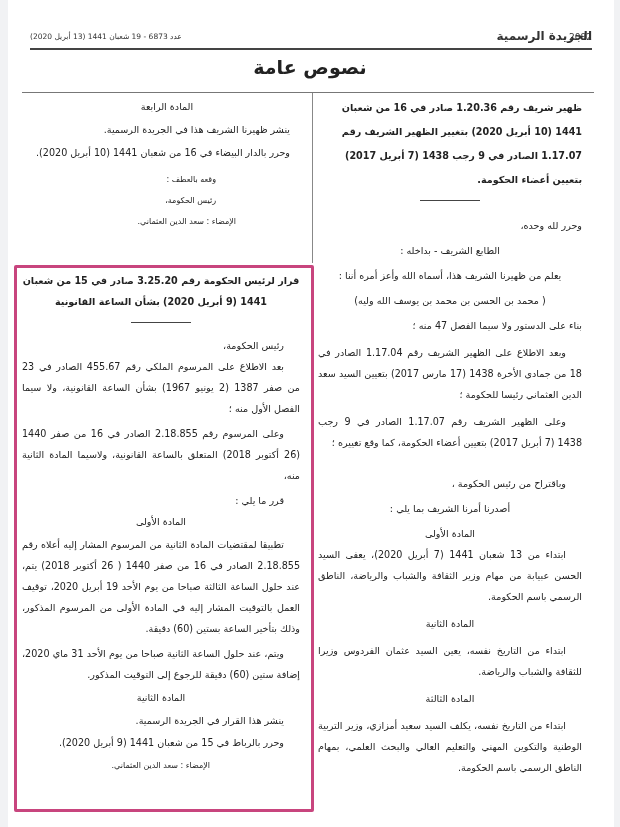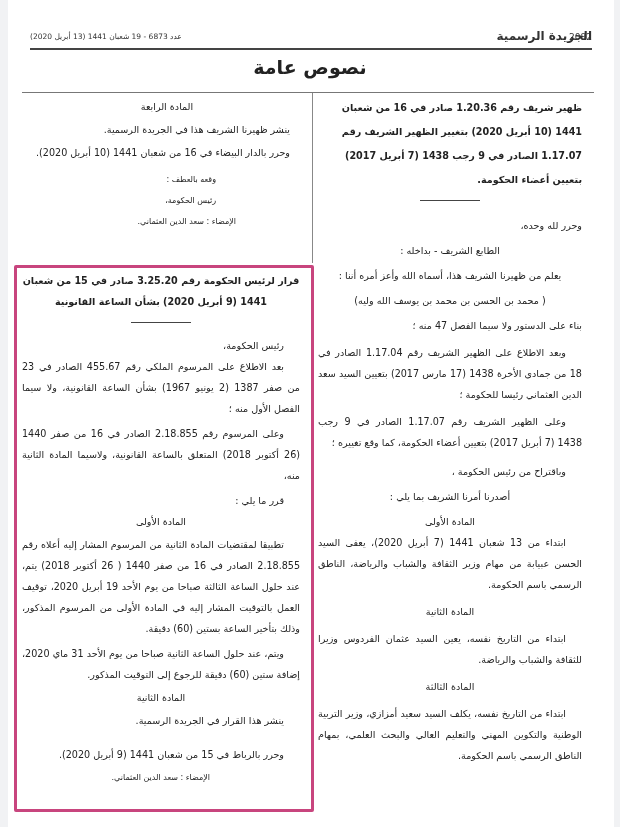--- a/index.html
+++ b/index.html
@@ -46,21 +46,21 @@
 <div class="col right">
   <p class="b" style="line-height:24px">ظهير شريف رقم 1.20.36 صادر في 16 من شعبان 1441 (10 أبريل 2020) بتغيير الظهير الشريف رقم 1.17.07 الصادر في 9 رجب 1438 (7 أبريل 2017) بتعيين أعضاء الحكومة.</p>
   <div class="dash"></div>
   <p>وحرر لله وحده،</p>
   <p class="c" style="margin-top:4px">الطابع الشريف - بداخله :</p>
   <p class="c" style="margin-top:4px">يعلم من ظهيرنا الشريف هذا، أسماه الله وأعز أمره أننا :</p>
   <p class="c" style="margin-top:4px">( محمد بن الحسن بن محمد بن يوسف الله وليه)</p>
   <p style="margin-top:4px">بناء على الدستور ولا سيما الفصل 47 منه ؛</p>
   <p class="ind just" style="margin-top:6px">وبعد الاطلاع على الظهير الشريف رقم 1.17.04 الصادر في 18 من جمادى الأخرة 1438 (17 مارس 2017) بتعيين السيد سعد الدين العثماني رئيسا للحكومة ؛</p>
   <p class="ind just" style="margin-top:6px">وعلى الظهير الشريف رقم 1.17.07 الصادر في 9 رجب 1438 (7 أبريل 2017) بتعيين أعضاء الحكومة، كما وقع تغييره ؛</p>
-  <p class="ind" style="margin-top:8px">وباقتراح من رئيس الحكومة ،</p>
+  <p class="ind" style="margin-top:20px">وباقتراح من رئيس الحكومة ،</p>
   <p class="c" style="margin-top:4px">أصدرنا أمرنا الشريف بما يلي :</p>
   <p class="c" style="margin-top:4px">المادة الأولى</p>
   <p class="ind just" style="margin-top:0">ابتداء من 13 شعبان 1441 (7 أبريل 2020)، يعفى السيد الحسن عبيابة من مهام وزير الثقافة والشباب والرياضة، الناطق الرسمي باسم الحكومة.</p>
   <p class="c" style="margin-top:6px">المادة الثانية</p>
   <p class="ind just" style="margin-top:6px">ابتداء من التاريخ نفسه، يعين السيد عثمان الفردوس وزيرا للثقافة والشباب والرياضة.</p>
   <p class="c" style="margin-top:6px">المادة الثالثة</p>
   <p class="ind just" style="margin-top:6px">ابتداء من التاريخ نفسه، يكلف السيد سعيد أمزازي، وزير التربية الوطنية والتكوين المهني والتعليم العالي والبحث العلمي، بمهام الناطق الرسمي باسم الحكومة.</p>
 </div>
 
 <div class="col left">
@@ -78,15 +78,15 @@
   <div class="dash" style="margin:10px auto 12px"></div>
   <p class="ind">رئيس الحكومة،</p>
   <p class="ind just">بعد الاطلاع على المرسوم الملكي رقم 455.67 الصادر في 23 من صفر 1387 (2 يونيو 1967) بشأن الساعة القانونية، ولا سيما الفصل الأول منه ؛</p>
   <p class="ind just" style="margin-top:4px">وعلى المرسوم رقم 2.18.855 الصادر في 16 من صفر 1440 (26 أكتوبر 2018) المتعلق بالساعة القانونية، ولاسيما المادة الثانية منه،</p>
   <p class="ind" style="margin-top:4px">قرر ما يلي :</p>
   <p class="c">المادة الأولى</p>
   <p class="ind just" style="margin-top:2px">تطبيقا لمقتضيات المادة الثانية من المرسوم المشار إليه أعلاه رقم 2.18.855 الصادر في 16 من صفر 1440 ( 26 أكتوبر 2018) يتم، عند حلول الساعة الثالثة صباحا من يوم الأحد 19 أبريل 2020، توقيف العمل بالتوقيت المشار إليه في المادة الأولى من المرسوم المذكور، وذلك بتأخير الساعة بستين (60) دقيقة.</p>
   <p class="ind just" style="margin-top:4px">ويتم، عند حلول الساعة الثانية صباحا من يوم الأحد 31 ماي 2020، إضافة ستين (60) دقيقة للرجوع إلى التوقيت المذكور.</p>
   <p class="c" style="margin-top:2px">المادة الثانية</p>
   <p class="ind" style="margin-top:2px">ينشر هذا القرار في الجريدة الرسمية.</p>
-  <p class="ind" style="margin-top:13px">وحرر بالرباط في 15 من شعبان 1441 (9 أبريل 2020).</p>
+  <p class="ind" style="margin-top:1px">وحرر بالرباط في 15 من شعبان 1441 (9 أبريل 2020).</p>
   <p class="sm" style="margin-top:2px;padding-right:90px">الإمضاء : سعد الدين العثماني.</p>
 </div>
 
 </body></html>

